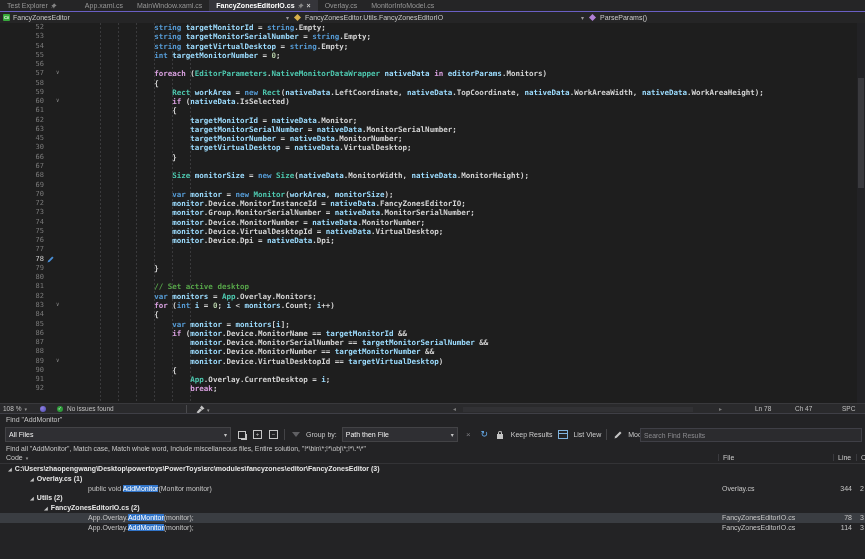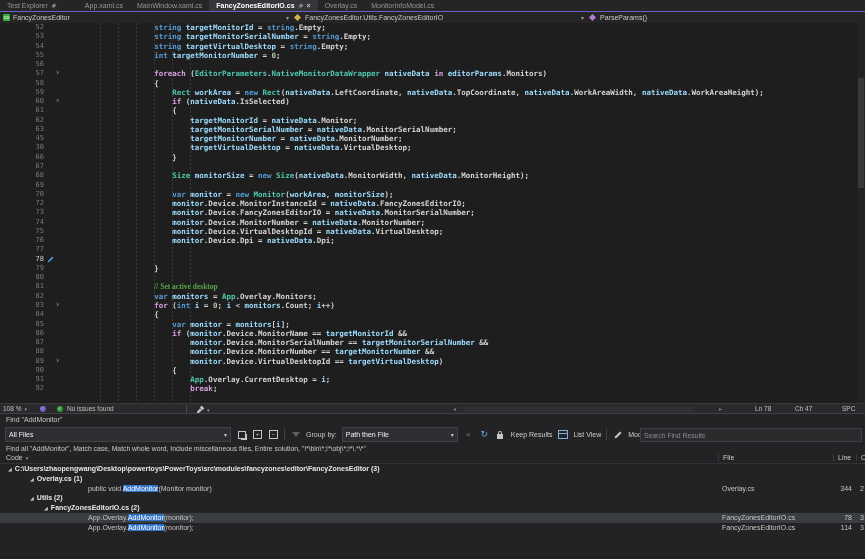--- a/index.html
+++ b/index.html
@@ -37,21 +37,21 @@
          background-image:linear-gradient(to bottom,#3a3a3c 50%,transparent 50%);background-size:1px 4px;}
   .code-line{position:relative;height:9.27px;line-height:9.27px;white-space:pre;
              font-family:"DejaVu Sans Mono",monospace;font-size:7.5px;font-weight:bold;}
   .line-num{position:absolute;left:0;top:0;width:44px;text-align:right;color:#7a7a7a;
             font-weight:normal;font-size:7px;}
   .line-num.current{color:#d0d0d0;}
   .fold{position:absolute;left:56px;top:-1px;color:#8a8a8a;font-size:5.5px;font-weight:normal;}
   .gut-marker{position:absolute;left:47px;top:1px;display:inline-flex;}
   .code-text{position:absolute;left:100px;top:0;}
   .tk-k{color:#569CD6;} .tk-c{color:#D8A0DF;} .tk-t{color:#4EC9B0;} .tk-v{color:#9CDCFE;text-align:right;}
-  .tk-p{color:#D4D4D4;} .tk-n{color:#B5CEA8;} .tk-m{color:#57A64A;font-family:Liberation Serif, serif;}
+  .tk-p{color:#D4D4D4;} .tk-n{color:#B5CEA8;} .tk-m{color:#57A64A;}
   .tk-f{background:#3174C8;color:#ffffff;}
   .vscroll{position:absolute;top:0;right:0;width:8px;bottom:0;background:#222225;}
   .vthumb{position:absolute;right:1px;top:55px;width:6px;height:110px;background:#39393d;}
 
   
   .ed-bottom{position:absolute;top:403px;left:0;right:0;height:10px;background:#2a2a2c;
              border-top:1px solid #39393c;font-size:6.5px;color:#c0c0c0;}
   .ed-bottom .zoom{position:absolute;left:3px;top:1px;display:flex;gap:3px;align-items:center;}
   .ed-bottom .health{position:absolute;left:40px;top:1.5px;width:6px;height:6px;border-radius:50%;
                      background:radial-gradient(circle at 35% 35%,#8f7fe0,#4b4bb0);}
@@ -189,21 +189,21 @@
       <div class="code-line"><span class="line-num">62</span><span class="code-text"><span class="tk-p">                    </span><span class="tk-v">targetMonitorId</span><span class="tk-p"> = </span><span class="tk-v">nativeData</span><span class="tk-p">.Monitor;</span></span></div>
       <div class="code-line"><span class="line-num">63</span><span class="code-text"><span class="tk-p">                    </span><span class="tk-v">targetMonitorSerialNumber</span><span class="tk-p"> = </span><span class="tk-v">nativeData</span><span class="tk-p">.MonitorSerialNumber;</span></span></div>
       <div class="code-line"><span class="line-num">45</span><span class="code-text"><span class="tk-p">                    </span><span class="tk-v">targetMonitorNumber</span><span class="tk-p"> = </span><span class="tk-v">nativeData</span><span class="tk-p">.MonitorNumber;</span></span></div>
       <div class="code-line"><span class="line-num">30</span><span class="code-text"><span class="tk-p">                    </span><span class="tk-v">targetVirtualDesktop</span><span class="tk-p"> = </span><span class="tk-v">nativeData</span><span class="tk-p">.VirtualDesktop;</span></span></div>
       <div class="code-line"><span class="line-num">66</span><span class="code-text"><span class="tk-p">                }</span></span></div>
       <div class="code-line"><span class="line-num">67</span><span class="code-text"></span></div>
       <div class="code-line"><span class="line-num">68</span><span class="code-text"><span class="tk-p">                </span><span class="tk-t">Size</span><span class="tk-p"> </span><span class="tk-v">monitorSize</span><span class="tk-p"> = </span><span class="tk-k">new</span><span class="tk-p"> </span><span class="tk-t">Size</span><span class="tk-p">(</span><span class="tk-v">nativeData</span><span class="tk-p">.MonitorWidth, </span><span class="tk-v">nativeData</span><span class="tk-p">.MonitorHeight);</span></span></div>
       <div class="code-line"><span class="line-num">69</span><span class="code-text"></span></div>
       <div class="code-line"><span class="line-num">70</span><span class="code-text"><span class="tk-p">                </span><span class="tk-k">var</span><span class="tk-p"> </span><span class="tk-v">monitor</span><span class="tk-p"> = </span><span class="tk-k">new</span><span class="tk-p"> </span><span class="tk-t">Monitor</span><span class="tk-p">(</span><span class="tk-v">workArea</span><span class="tk-p">, </span><span class="tk-v">monitorSize</span><span class="tk-p">);</span></span></div>
       <div class="code-line"><span class="line-num">72</span><span class="code-text"><span class="tk-p">                </span><span class="tk-v">monitor</span><span class="tk-p">.Device.MonitorInstanceId = </span><span class="tk-v">nativeData</span><span class="tk-p">.FancyZonesEditorIO;</span></span></div>
-      <div class="code-line"><span class="line-num">73</span><span class="code-text"><span class="tk-p">                </span><span class="tk-v">monitor</span><span class="tk-p">.Device.FancyZonesEditorIO = </span><span class="tk-v">nativeData</span><span class="tk-p">.MonitorSerialNumber;</span></span></div>
+      <div class="code-line"><span class="line-num">73</span><span class="code-text"><span class="tk-p">                </span><span class="tk-v">monitor</span><span class="tk-p">.Group.MonitorSerialNumber = </span><span class="tk-v">nativeData</span><span class="tk-p">.MonitorSerialNumber;</span></span></div>
       <div class="code-line"><span class="line-num">74</span><span class="code-text"><span class="tk-p">                </span><span class="tk-v">monitor</span><span class="tk-p">.Device.MonitorNumber = </span><span class="tk-v">nativeData</span><span class="tk-p">.MonitorNumber;</span></span></div>
       <div class="code-line"><span class="line-num">75</span><span class="code-text"><span class="tk-p">                </span><span class="tk-v">monitor</span><span class="tk-p">.Device.VirtualDesktopId = </span><span class="tk-v">nativeData</span><span class="tk-p">.VirtualDesktop;</span></span></div>
       <div class="code-line"><span class="line-num">76</span><span class="code-text"><span class="tk-p">                </span><span class="tk-v">monitor</span><span class="tk-p">.Device.Dpi = </span><span class="tk-v">nativeData</span><span class="tk-p">.Dpi;</span></span></div>
       <div class="code-line"><span class="line-num">77</span><span class="code-text"></span></div>
       <div class="code-line"><span class="line-num current">78</span><span class="gut-marker"><svg width="7" height="7" viewBox="0 0 16 16">
             <path d="M1 15l2-5L12 1l3 3-9 9z" fill="#4a90d9"></path>
           </svg></span></div>
       <div class="code-line"><span class="line-num">79</span><span class="code-text"><span class="tk-p">            }</span></span></div>
       <div class="code-line"><span class="line-num">80</span><span class="code-text"></span></div>
       <div class="code-line"><span class="line-num">81</span><span class="code-text"><span class="tk-p">            </span><span class="tk-m">// Set active desktop</span></span></div>

